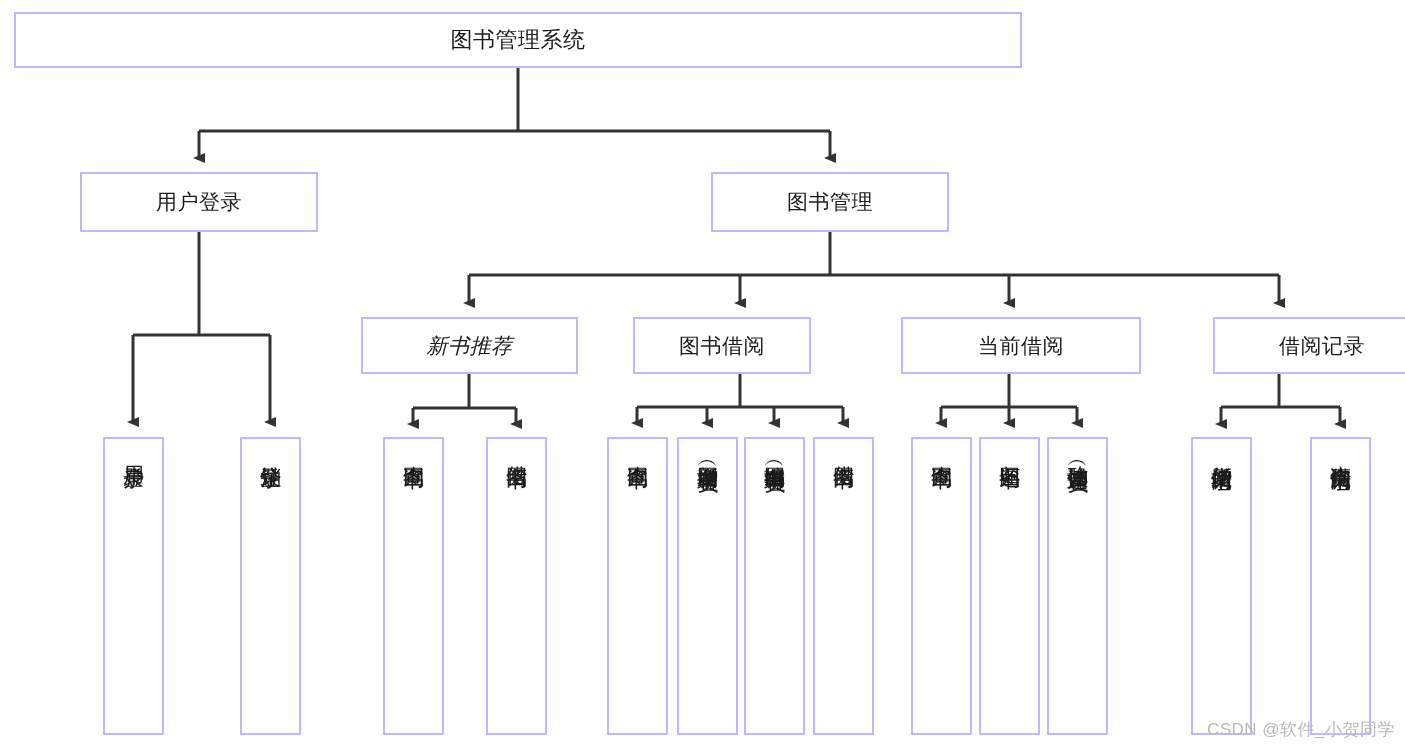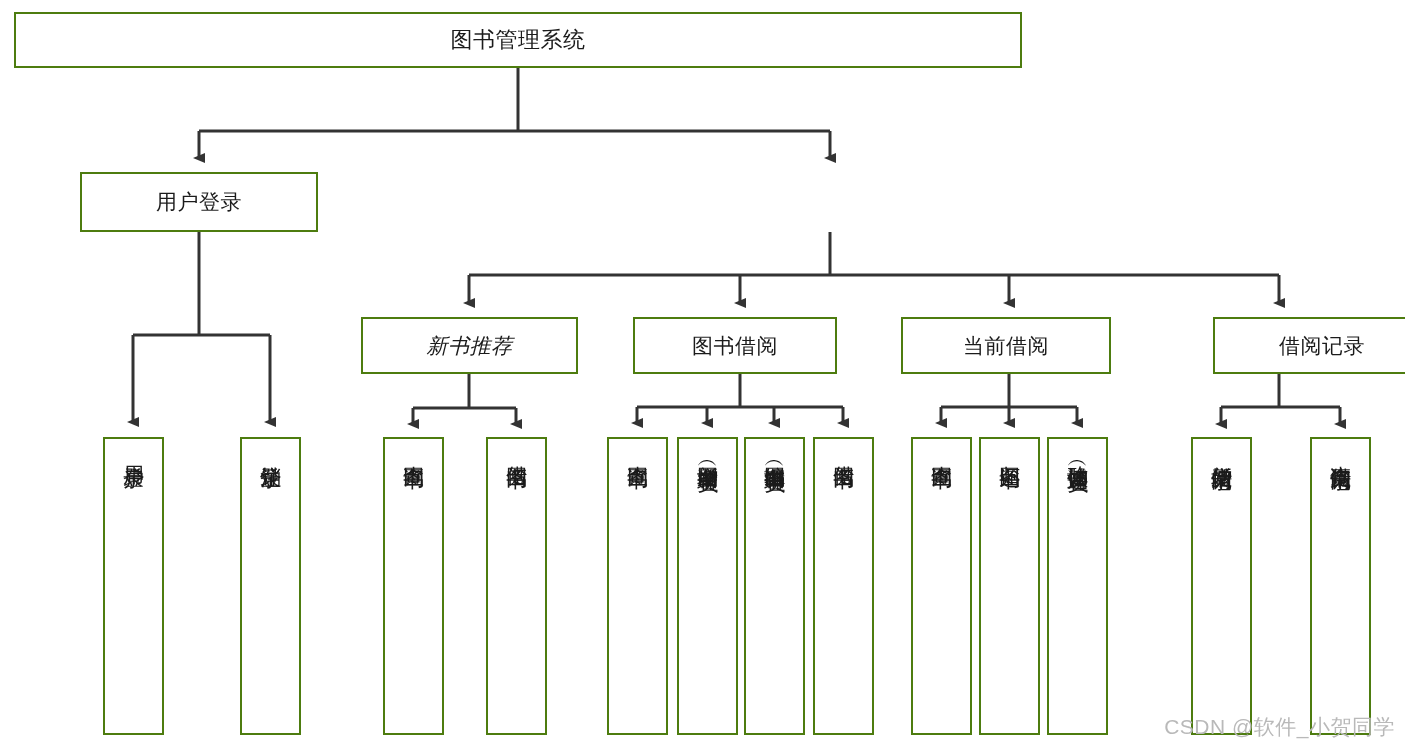--- a/index.html
+++ b/index.html
@@ -23,21 +23,21 @@
     left: 0;
     top: 0;
     width: 1405px;
     height: 747px;
     pointer-events: none;
   }
   .node {
     position: absolute;
     box-sizing: border-box;
     background: #ffffff;
-    border: 2px solid #4d7c0f;
+    border: 2px solid #c4b5fd;
     display: flex;
     align-items: center;
     justify-content: center;
     color: #1b1b1b;
   }
   .node.horiz {
     font-size: 21px;
     letter-spacing: 0.5px;
     line-height: 1.2;
   }
@@ -56,21 +56,21 @@
     -webkit-writing-mode: vertical-rl;
     line-height: 1.08;
     letter-spacing: 1px;
     white-space: nowrap;
     display: block;
   }
   .watermark {
     position: absolute;
     right: 10px;
     bottom: 6px;
-    font-size: 21px;
+    font-size: 17px;
     color: #b9b9b9;
     letter-spacing: 0.5px;
     white-space: nowrap;
   }
 </style>
 </head>
 <body>
 
 <div id="canvas">
 
@@ -125,28 +125,31 @@
     </g>
   </svg>
 
   <div class="node root horiz" style="left:14px; top:12px; width:1008px; height:56px;">
     <span>图书管理系统</span>
   </div>
 
   <div class="node horiz" style="left:80px; top:172px; width:238px; height:60px;">
     <span>用户登录</span>
   </div>
+  <div class="node horiz" style="left:711px; top:172px; width:238px; height:60px;">
+    <span>图书管理</span>
+  </div>
 
   <div class="node horiz" style="left:361px; top:317px; width:217px; height:57px;font-style:italic;">
     <span>新书推荐</span>
   </div>
-  <div class="node horiz" style="left:633px; top:317px; width:204px; height:57px;">
+  <div class="node horiz" style="left:633px; top:317px; width:178px; height:57px;">
     <span>图书借阅</span>
   </div>
-  <div class="node horiz" style="left:901px; top:317px; width:210px; height:57px;">
+  <div class="node horiz" style="left:901px; top:317px; width:240px; height:57px;">
     <span>当前借阅</span>
   </div>
   <div class="node horiz" style="left:1170px; top:317px; width:218px; height:57px;margin-left:43px;">
     <span>借阅记录</span>
   </div>
 
   <div class="node leaf" style="left:103px; top:437px; width:61px; height:298px;">
     <span class="vtext">用户登录</span>
   </div>
   <div class="node leaf" style="left:240px; top:437px; width:61px; height:298px;">

